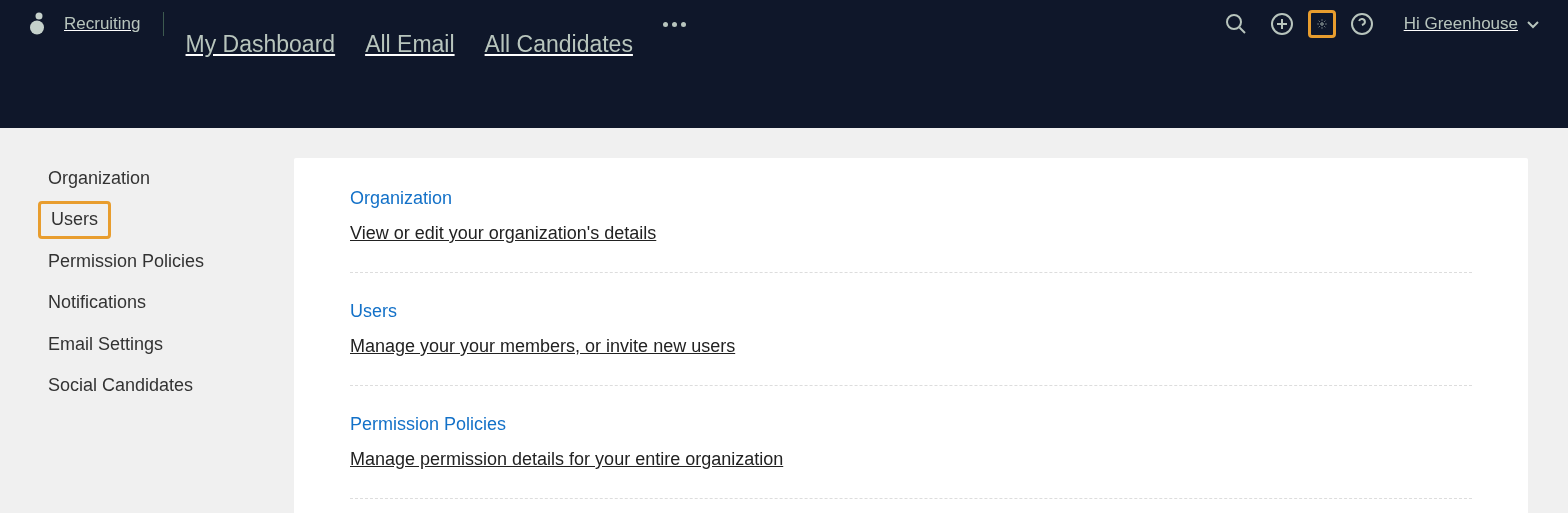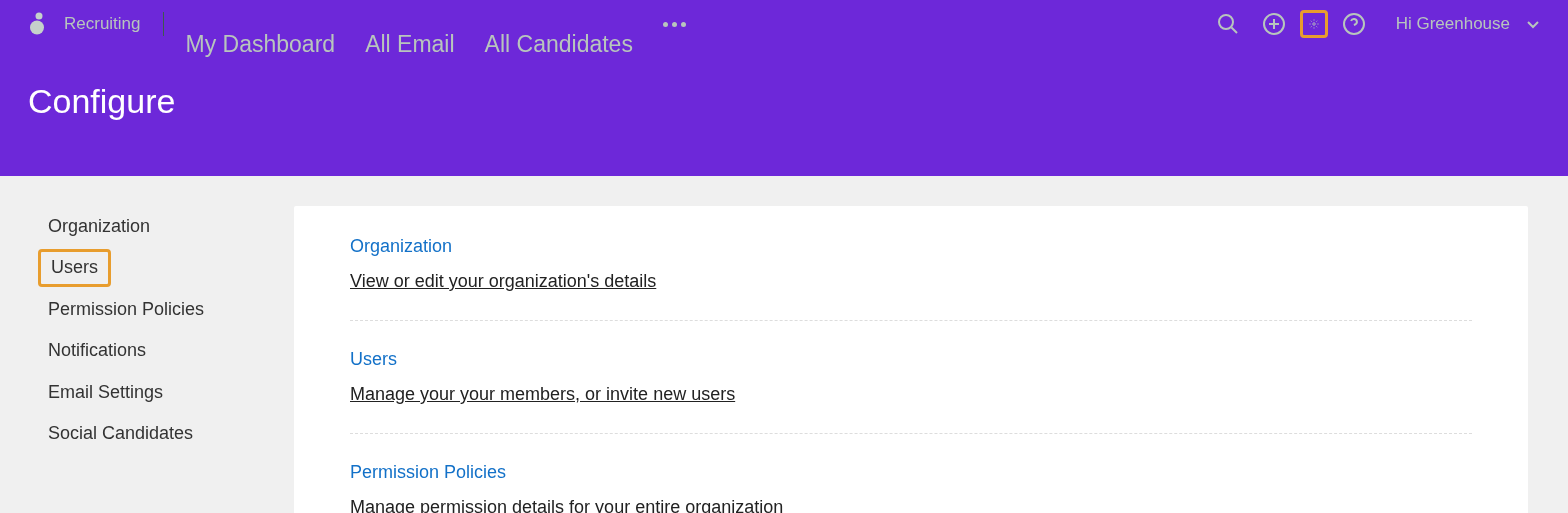--- a/index.html
+++ b/index.html
@@ -8,23 +8,24 @@
       box-sizing: border-box;
     }
     body {
       font-family: -apple-system, BlinkMacSystemFont, 'Segoe UI', Helvetica, Arial, sans-serif;
       background: #f0f0f0;
       width: 1568px;
       height: 513px;
       overflow: hidden;
     }
     .header {
-      background: #6d28d9;
+      background: #0f172a;
       color: #fff;
-      height: 176px;
+      height: 128px;
+      text-decoration: underline;
     }
     .topnav {
       display: flex;
       align-items: center;
       height: 48px;
       padding: 0 28px;
     }
     .logo {
       margin-right: 18px;
       display: flex;
@@ -89,21 +90,21 @@
       border: 3px solid #e89d2e;
       border-radius: 4px;
       padding: 6px;
       margin: -6px;
     }
     .user-greeting {
       color: #b8c5bd;
       font-size: 17px;
       display: flex;
       align-items: center;
-      gap: 16px;
+      gap: 8px;
       cursor: pointer;
       margin-left: 10px;
     }
     .chevron {
       width: 14px;
       height: 14px;
     }
     .page-title {
       padding: 34px 28px 0;
       color: #fff;
@@ -207,21 +208,20 @@
         </svg>
       </div>
       <div class="user-greeting">
         <span>Hi Greenhouse</span>
         <svg class="chevron" viewBox="0 0 14 14">
           <path d="M2 5l5 5 5-5" stroke="#b8c5bd" stroke-width="2" fill="none"></path>
         </svg>
       </div>
     </div>
   </div>
-  <div class="page-title">Configure</div>
 </div>
 
 <div class="content-area">
   <div class="sidebar">
     <div class="sidebar-item">Organization</div>
     <div><div class="sidebar-item highlighted">Users</div></div>
     <div class="sidebar-item">Permission Policies</div>
     <div class="sidebar-item">Notifications</div>
     <div class="sidebar-item">Email Settings</div>
     <div class="sidebar-item">Social Candidates</div>

